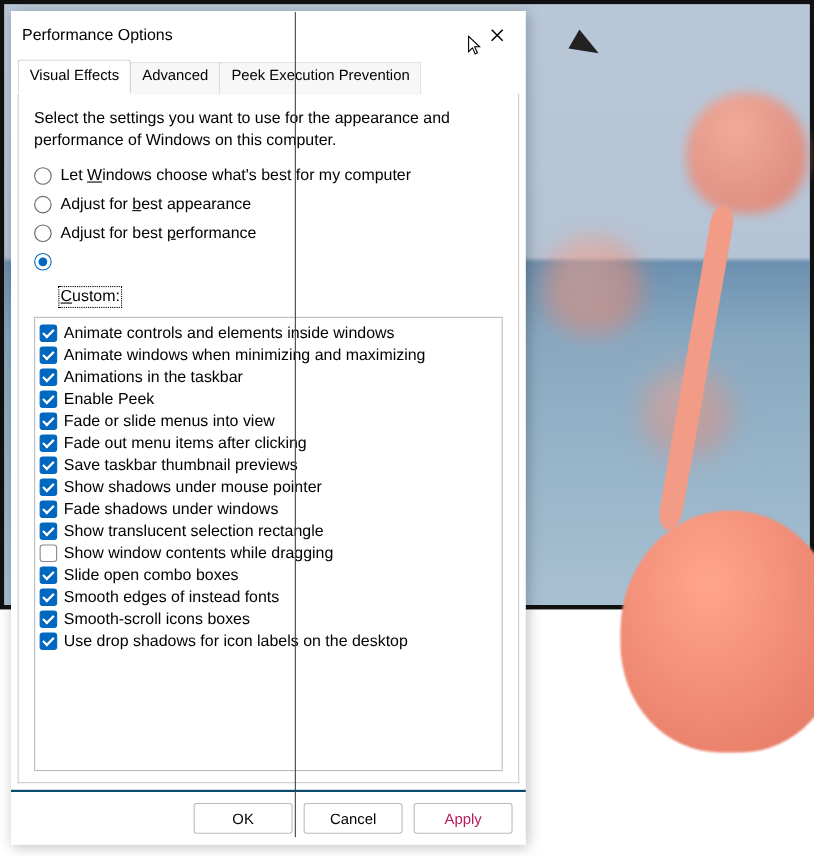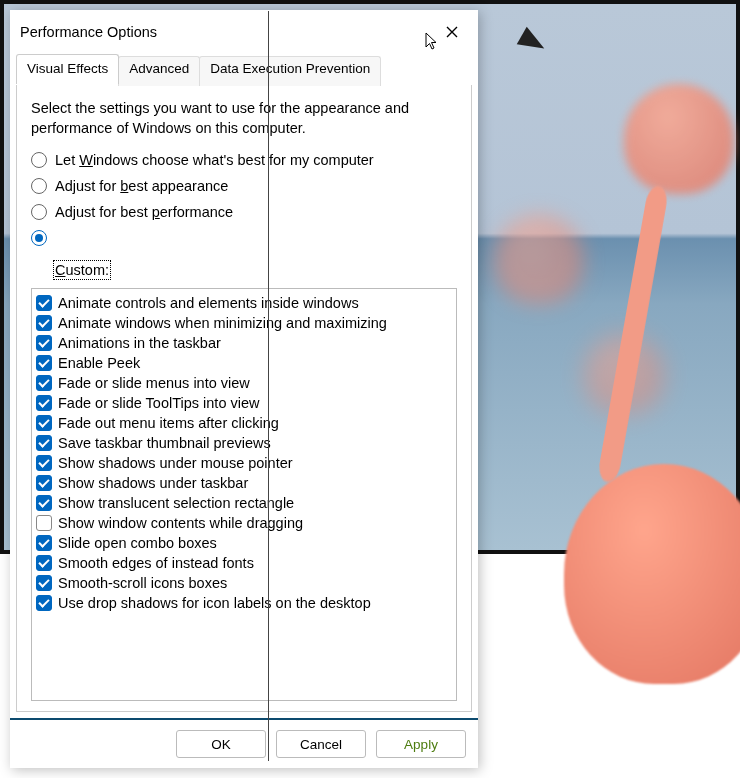--- a/index.html
+++ b/index.html
@@ -34,21 +34,21 @@
 .radio:checked::after{content:"";position:absolute;left:3px;top:3px;width:8px;height:8px;background:#0067c0;border-radius:50%;}
 .radiolabel.focused{outline:1px dotted #000;outline-offset:1px;margin-top:32px;}
 u.ak{text-decoration:underline;}
 .listbox{flex:1;border:1px solid #bbb;background:#fff;overflow-y:auto;padding:4px 2px;font-size:14.5px;}
 .chk-row{display:flex;align-items:center;gap:6px;line-height:20px;}
 .chk{appearance:none;-webkit-appearance:none;width:16px;height:16px;border:1px solid #888;border-radius:3px;margin:0 0 0 2px;background:#fff;cursor:pointer;position:relative;flex-shrink:0;}
 .chk:checked{background:#0067c0;border-color:#0067c0;}
 .chk:checked::after{content:"";position:absolute;left:4px;top:1px;width:4px;height:8px;border:solid #fff;border-width:0 2px 2px 0;transform:rotate(45deg);}
 .btnbar{height:48px;display:flex;align-items:center;justify-content:flex-end;gap:10px;padding:0 12px;border-top:2px solid #0c4a6e;}
 .btn{min-width:90px;height:28px;border:1px solid #bbb;background:#fff;font-size:13.5px;cursor:pointer;border-radius:3px;}
-.btn:disabled{color:#4d7c0f;cursor:default;}
+.btn:disabled{color:#be185d;cursor:default;}
 
 .vline{position:absolute;left:264px;top:7px;width:1px;height:750px;background:#444;z-index:50;}
 </style>
 </head>
 <body>
 
 <div class="scene">
   <div class="wallpaper">
     <div class="fl-body f2"></div>
     <div class="fl-body f3"></div>
@@ -68,21 +68,21 @@
       </button>
     </div>
 
     <svg class="cursor" width="18" height="20" viewBox="0 0 18 20">
       <path d="M2 1 L2 15 L5.5 11.5 L8 17 L10 16 L7.5 10.5 L12 10.5 Z" fill="#fff" stroke="#000" stroke-width="1"></path>
     </svg>
 
     <div class="tabs" id="tab-strip">
         <div class="tab active">Visual Effects</div>
         <div class="tab inactive">Advanced</div>
-        <div class="tab inactive">Data Execution Prevention</div>
+        <div class="tab inactive">Peek Execution Prevention</div>
       </div>
 
     <div class="panel">
       <div class="intro">Select the settings you want to use for the appearance and performance of Windows on this computer.</div>
 
       <div class="radiogroup" id="radio-group">
           <label class="radio-row">
             <input type="radio" name="preset" class="radio" style="">
             <span class="radiolabel">Let <u class="ak">W</u>indows choose what's best for my computer</span>
           </label>
@@ -116,37 +116,33 @@
           <label class="chk-row">
             <input type="checkbox" class="chk" checked="" style="">
             <span>Enable Peek</span>
           </label>
           <label class="chk-row">
             <input type="checkbox" class="chk" checked="" style="">
             <span>Fade or slide menus into view</span>
           </label>
           <label class="chk-row">
             <input type="checkbox" class="chk" checked="" style="">
-            <span>Fade or slide ToolTips into view</span>
-          </label>
-          <label class="chk-row">
-            <input type="checkbox" class="chk" checked="" style="">
             <span>Fade out menu items after clicking</span>
           </label>
           <label class="chk-row">
             <input type="checkbox" class="chk" checked="" style="">
             <span>Save taskbar thumbnail previews</span>
           </label>
           <label class="chk-row">
             <input type="checkbox" class="chk" checked="" style="">
             <span>Show shadows under mouse pointer</span>
           </label>
           <label class="chk-row">
             <input type="checkbox" class="chk" checked="" style="">
-            <span>Show shadows under taskbar</span>
+            <span>Fade shadows under windows</span>
           </label>
           <label class="chk-row">
             <input type="checkbox" class="chk" checked="" style="">
             <span>Show translucent selection rectangle</span>
           </label>
           <label class="chk-row">
             <input type="checkbox" class="chk" style="">
             <span>Show window contents while dragging</span>
           </label>
           <label class="chk-row">

